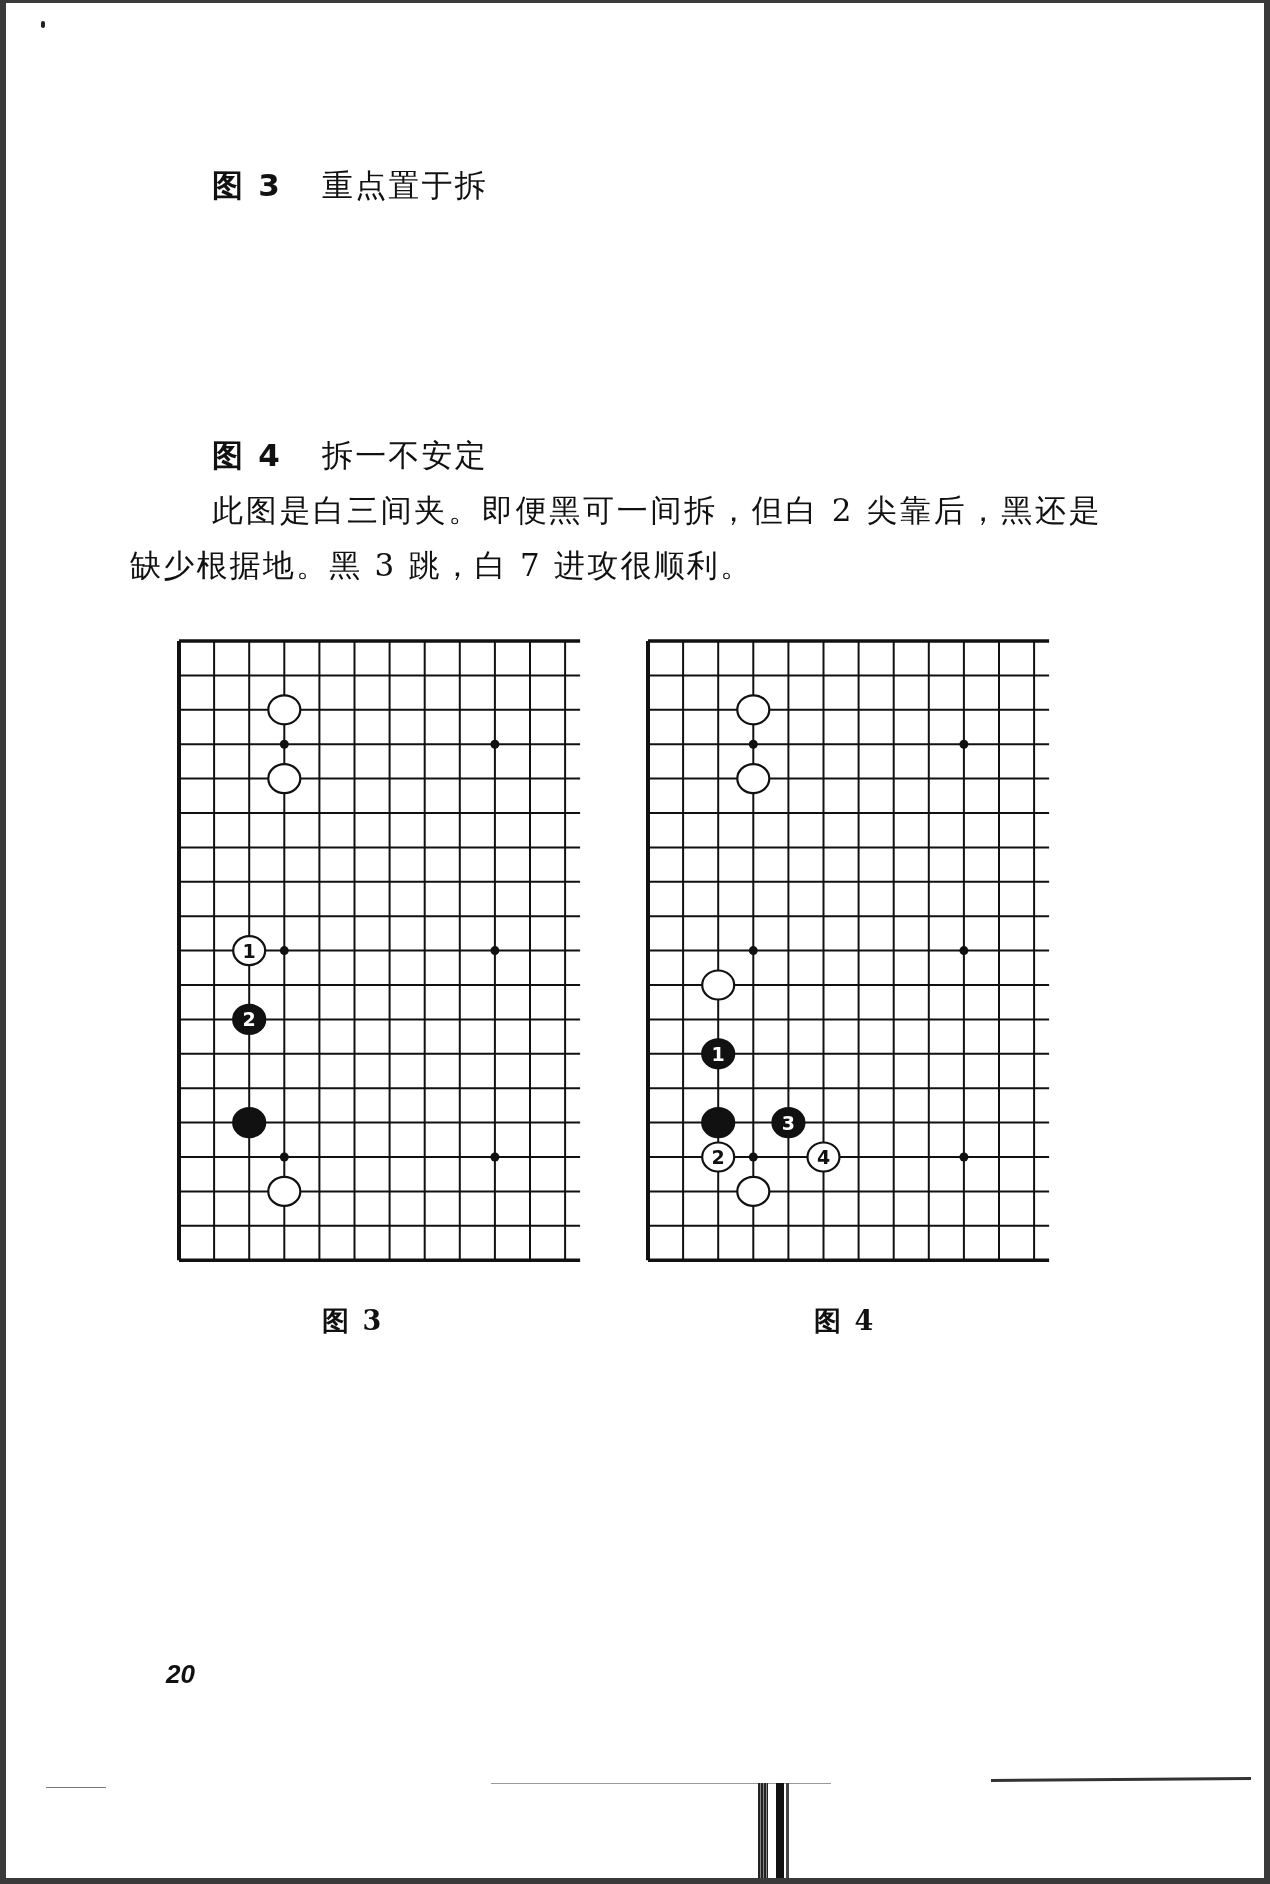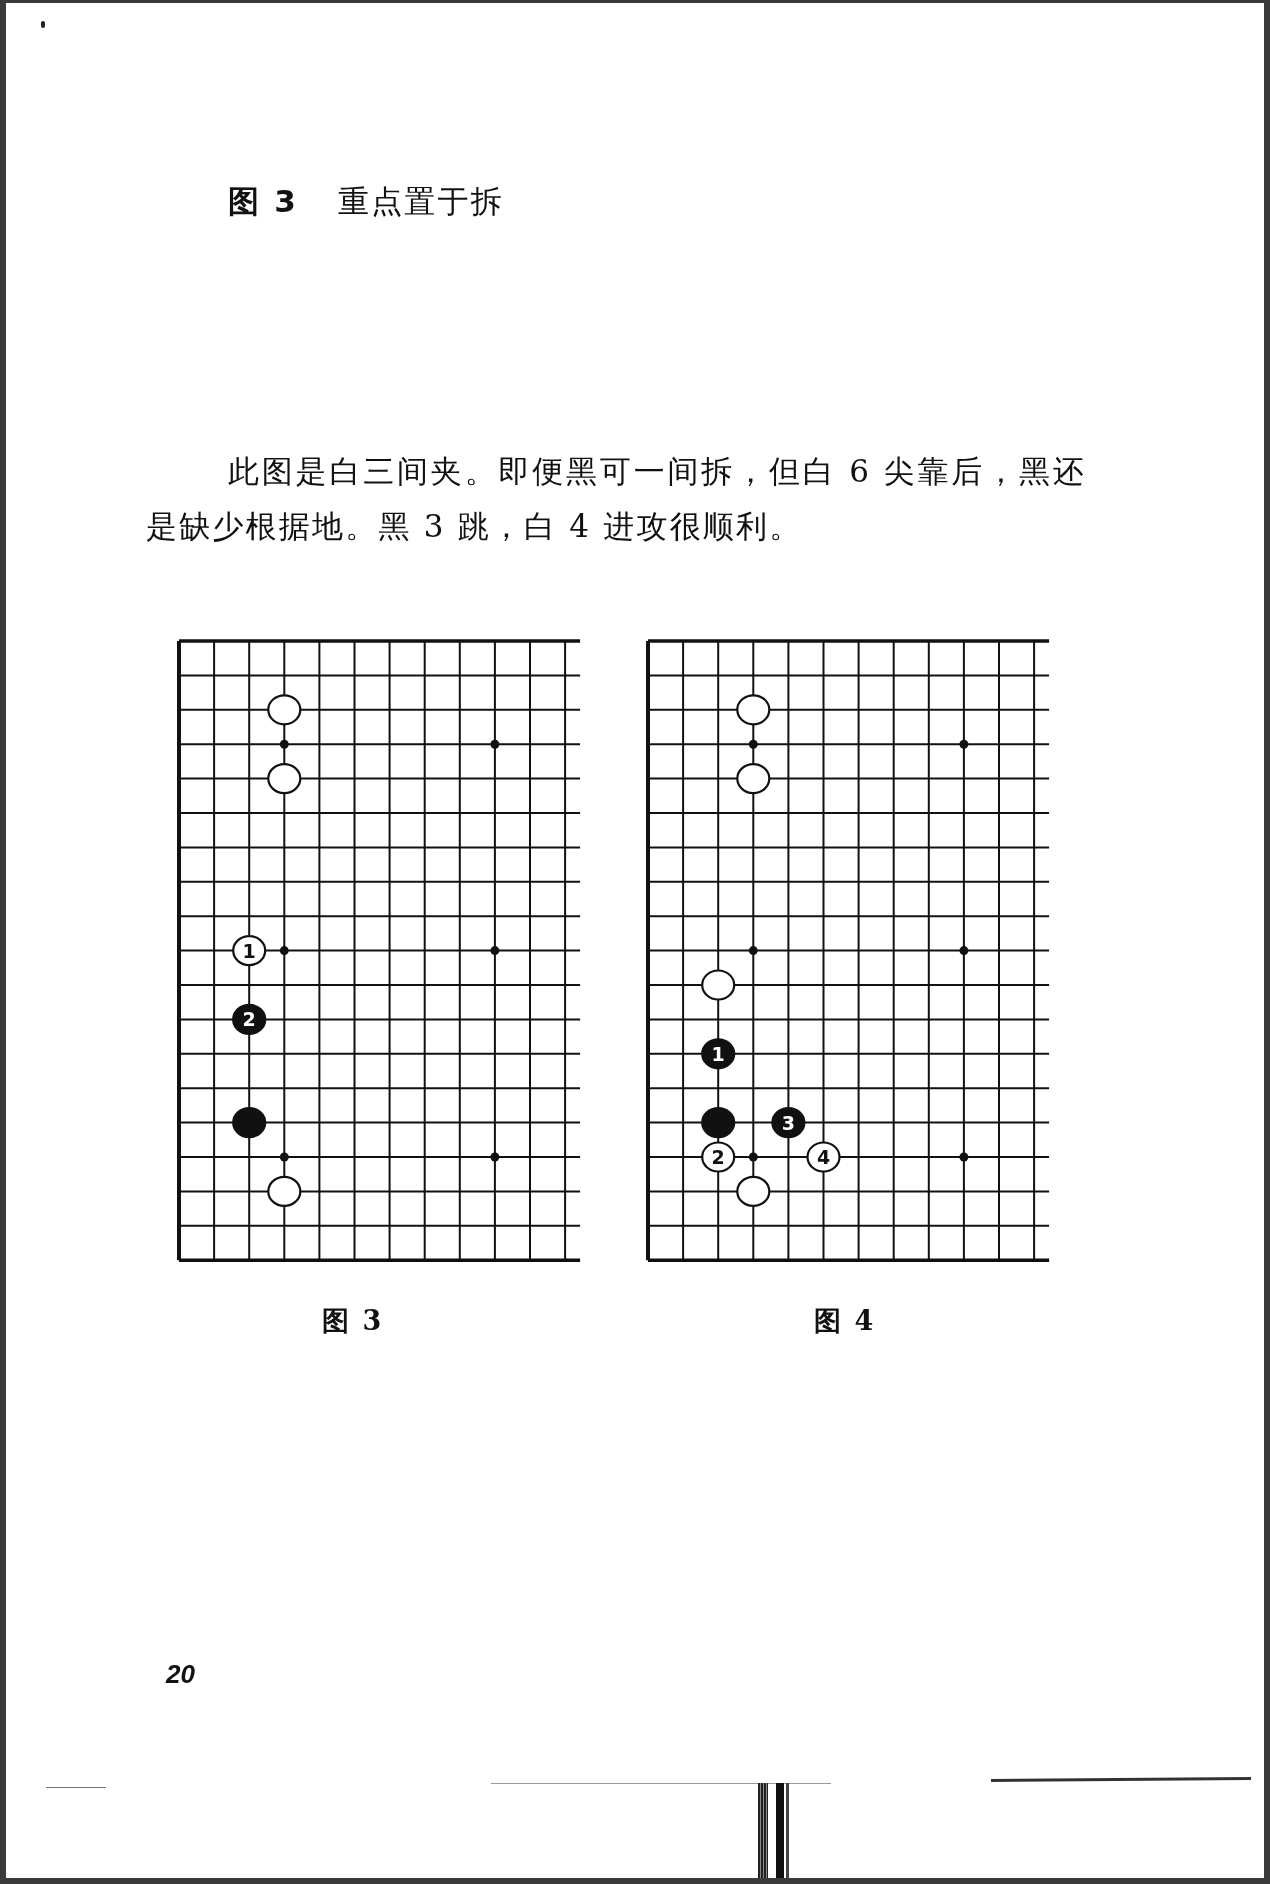--- a/index.html
+++ b/index.html
@@ -18,21 +18,21 @@
       overflow: hidden;
     }
     .text-block {
       position: absolute;
       left: 124px; width: 972px;
       color: #111;
       font-size: 31px;
       line-height: 55px;
       letter-spacing: 2.2px;
     }
-    .text-block p { margin: 16px; }
+    .text-block p { margin: 0; }
     .heading { padding-left: 82px; font-weight: normal; }
     .heading .fig-num { font-weight: bold; font-family: "DejaVu Sans", "Liberation Sans", sans-serif; }
     .heading .gap { display: inline-block; width: 40px; }
     .para { text-indent: 82px; text-align: justify; text-align-last: left; }
     .board {
       position: absolute;
     }
     .board svg { display: block; }
     .caption {
       position: absolute;
@@ -60,21 +60,24 @@
 
   <div class="artifact" style="left:35px;top:18px;width:4px;height:7px;border-radius:2px;"></div>
 
   <div class="text-block" style="top:155px;">
     <p class="heading">
       <span class="fig-num">图 3</span><span class="gap"></span><span>重点置于拆</span>
     </p>
   </div>
 
   <div class="text-block" style="top:425px;">
-    <p class="para">此图是白三间夹。即便黑可一间拆，但白 6 尖靠后，黑还是缺少根据地。黑 3 跳，白 4 进攻很顺利。</p>
+    <p class="heading">
+      <span class="fig-num">图 4</span><span class="gap"></span><span>拆一不安定</span>
+    </p>
+    <p class="para">此图是白三间夹。即便黑可一间拆，但白 2 尖靠后，黑还是缺少根据地。黑 3 跳，白 7 进攻很顺利。</p>
   </div>
 
   <div class="board" style="left:155px;top:625px;">
     <svg id="board0" width="430" height="650">
         <line x1="18" y1="13" x2="419.1" y2="13" stroke="#111" stroke-width="3.5"></line>
         <line x1="18" y1="47.4" x2="419.1" y2="47.4" stroke="#111" stroke-width="2"></line>
         <line x1="18" y1="81.8" x2="419.1" y2="81.8" stroke="#111" stroke-width="2"></line>
         <line x1="18" y1="116.19999999999999" x2="419.1" y2="116.19999999999999" stroke="#111" stroke-width="2"></line>
         <line x1="18" y1="150.6" x2="419.1" y2="150.6" stroke="#111" stroke-width="2"></line>
         <line x1="18" y1="185" x2="419.1" y2="185" stroke="#111" stroke-width="2"></line>

